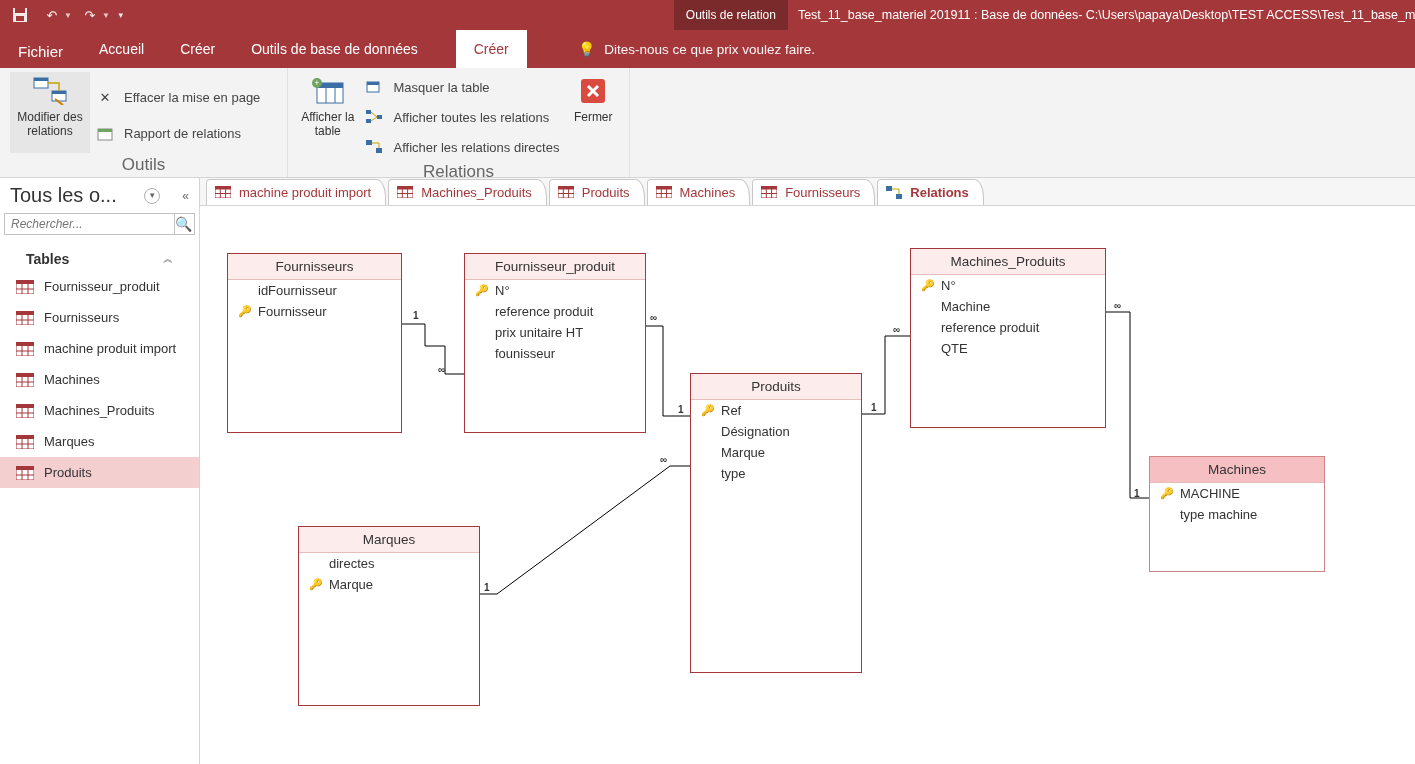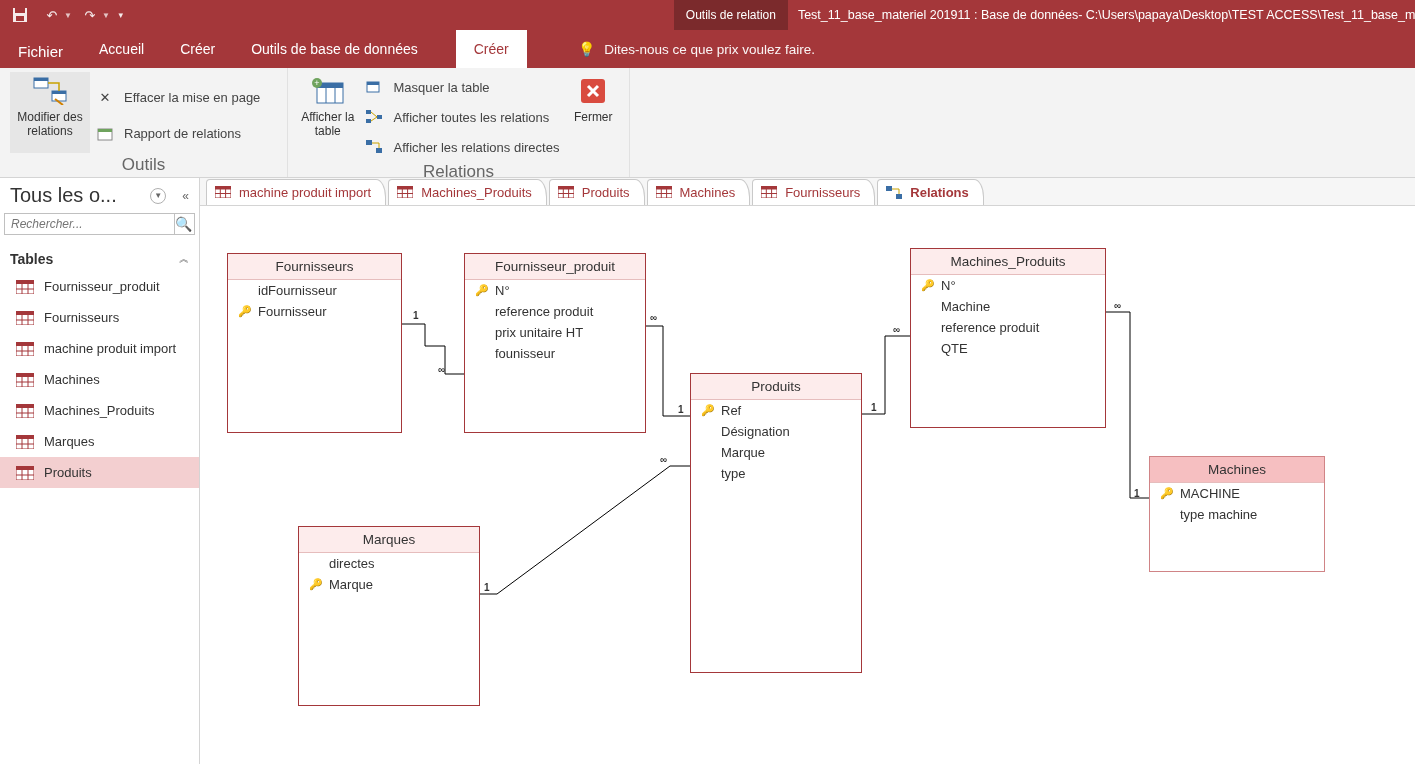--- a/index.html
+++ b/index.html
@@ -29,28 +29,28 @@
   .btn-big { display:flex; flex-direction:column; align-items:center; justify-content:flex-start; width:80px; padding:4px 2px; font-size:12px; text-align:center; line-height:1.2; gap:4px; }
   .btn-big .bicon { width:36px; height:30px; display:flex; align-items:center; justify-content:center; }
   .btn-row { display:flex; align-items:center; gap:10px; height:26px; font-size:13px; color:#444; white-space:nowrap; }
   .btn-row .ricon { width:18px; height:18px; display:flex; align-items:center; justify-content:center; }
   .highlighted { background:#e6e6e6; }
   .stack { display:flex; flex-direction:column; }
 
   
   .main { display:flex; height: calc(764px - 30px - 38px - 110px); }
   .nav { width: 200px; border-right:1px solid #d4d4d4; background:#fff; display:flex; flex-direction:column; }
-  .nav-head { display:flex; align-items:center; padding:6px 8px 4px 10px; gap:14px; }
+  .nav-head { display:flex; align-items:center; padding:6px 8px 4px 10px; gap:20px; }
   .nav-head .ntitle { font-size:20px; flex:1; white-space:nowrap; overflow:hidden; }
   .nav-head .ncaret { width:16px;height:16px;border:1px solid #b0b0b0;border-radius:50%; display:flex;align-items:center;justify-content:center;font-size:8px;color:#666; }
   .nav-head .ncollapse { font-size:12px; color:#666; padding:0 2px; }
   .nav-search { display:flex; margin:2px 4px 12px 4px; }
   .nav-search input { flex:1; height:22px; border:1px solid #c0c0c0; border-right:none; padding:0 6px; font-style:italic; font-size:12px; }
   .nav-search .go { width:24px; border:1px solid #c0c0c0; display:flex;align-items:center;justify-content:center; color:#a4373a; font-size:14px; }
-  .nav-section { display:flex; align-items:center; padding:4px 10px; font-size:14px; color:#333; }
+  .nav-section { display:flex; align-items:center; padding:4px 26px; font-size:14px; color:#333; }
   .nav-section .chev { margin-left:auto; font-size:10px; color:#666; }
   .nav-item { display:flex; align-items:center; gap:10px; padding:8px 10px 8px 16px; font-size:13px; color:#333; }
   .nav-item.selected { background:#f3cfd0; }
   .nav-item .ticon svg { display:block; }
 
   
   .doc-area { flex:1; display:flex; flex-direction:column; background:#fff; }
   .doctabs { display:flex; align-items:flex-end; height:28px; border-bottom:1px solid #d4d4d4; padding-left:6px; gap:0; background:#f6f6f6; }
   .dtab { height:26px; border:1px solid #c9c9c9; border-bottom:none; border-top-left-radius:4px; border-top-right-radius:10px 18px; background:#fff; display:flex; align-items:center; gap:8px; padding:0 14px 0 8px; margin-right:2px; color:#a4373a; font-size:13px; }
   .dtab .dicon { width:16px; height:14px; }

